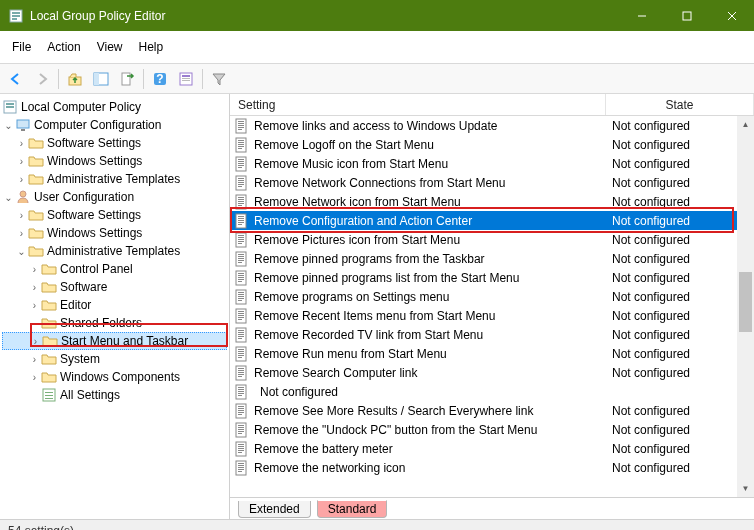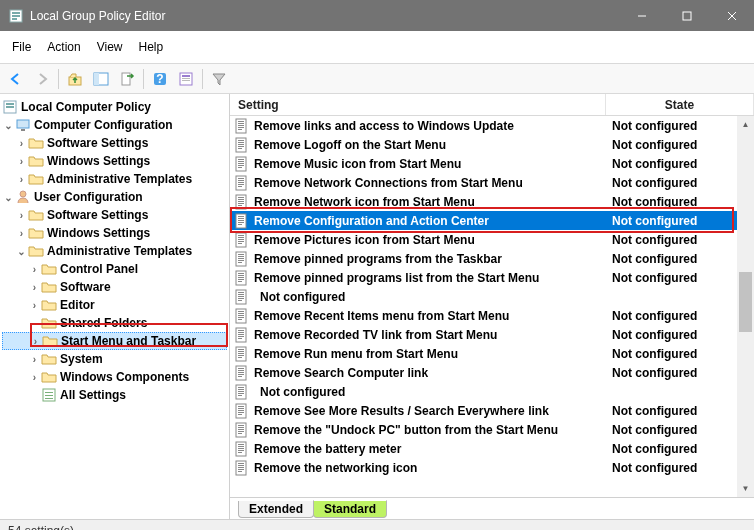--- a/index.html
+++ b/index.html
@@ -1,30 +1,30 @@
 <!DOCTYPE html>
 <html><head>
 <meta charset="utf-8">
 <style>
 * { box-sizing: border-box; margin: 0; padding: 0; font-family: "Segoe UI", Tahoma, sans-serif; font-size: 12px; }
 html, body { width: 754px; height: 530px; background: #f0f0f0; overflow: hidden; }
 
-.titlebar { height: 31px; background: #737373; color: #fff; display: flex; align-items: center; padding: 0 0 0 8px; }
+.titlebar { height: 31px; background: #4d7c0f; color: #fff; display: flex; align-items: center; padding: 0 0 0 8px; }
 .titlebar .app-icon { width: 16px; height: 16px; margin-right: 6px; display: flex; align-items: center; justify-content: center; }
 .titlebar .title { flex: 1; font-size: 12px; }
 .titlebar .winbtn { width: 45px; height: 31px; display: flex; align-items: center; justify-content: center; color: #fff; }
 
 .menubar { height: 22px; background: #fff; display: flex; align-items: center; padding: 16px 4px; border-bottom: 1px solid #d9d9d9; }
 .menubar .menu-item { padding: 2px 8px; cursor: default; }
 
 .toolbar { height: 30px; background: #f8f8f8; display: flex; align-items: center; padding: 0 4px; gap: 2px; border-bottom: 1px solid #d9d9d9; }
 .toolbar .tbtn { width: 24px; height: 24px; display: flex; align-items: center; justify-content: center; border: 1px solid transparent; }
 .toolbar .sep { width: 1px; height: 20px; background: #d0d0d0; margin: 0 2px; }
 
-.content { display: flex; height: calc(530px - 31px - 22px - 30px - 22px); background: #fff; font-weight: bold; }
+.content { display: flex; height: calc(530px - 31px - 22px - 30px - 22px); background: #fff; }
 
 .tree-pane { width: 230px; border-right: 1px solid #d0d0d0; overflow: auto; background: #fff; }
 .tree { padding: 4px 2px; }
 .tree-row { display: flex; align-items: center; height: 18px; white-space: nowrap; cursor: default; }
 .tree-row.selected { background: #cce8ff; border: 1px dotted #3399ff; height: 18px; }
 .tw { width: 13px; text-align: center; color: #666; font-size: 10px; user-select: none; }
 .tw.tog { cursor: pointer; }
 .ticon { width: 16px; height: 16px; margin-right: 3px; display: inline-flex; align-items: center; justify-content: center; }
 .folder-icon svg, .ticon svg { display: block; }
 .tree-label { padding-right: 4px; }
@@ -39,21 +39,21 @@
 
 .list-body { flex: 1; overflow: auto; position: relative; }
 .list-row { height: 19px; display: flex; align-items: center; padding-left: 4px; cursor: default; }
 .list-row.selected { background: #0078d7; color: #fff; }
 .list-row .li-icon { width: 16px; height: 16px; margin-right: 4px; display: inline-flex; align-items: center; justify-content: center; }
 .list-row .li-name { flex: 1; padding-right: 6px; white-space: nowrap; overflow: hidden; text-overflow: ellipsis; }
 .list-row .li-state { width: 148px; padding-left: 6px; }
 
 .tabs { height: 22px; border-top: 1px solid #d0d0d0; display: flex; align-items: flex-end; padding-left: 8px; gap: -1px; background: #fff; }
 .tab { padding: 1px 10px; border: 1px solid #b5b5b5; border-top: none; border-radius: 0 0 4px 4px; background: #fff; font-size: 11px; margin-right: -1px; position: relative; top: -1px; }
-.tab.active { background: #bef264; border-top: 1px solid #fff; z-index: 2; }
+.tab.active { background: #fca5a5; border-top: 1px solid #fff; z-index: 2; margin-left: 7px; }
 .tab:not(.active) { background: #f3f3f3; }
 
 .scrollbar { position: absolute; right: 0; top: 0; bottom: 0; width: 17px; background: #f0f0f0; display: flex; flex-direction: column; }
 .sbtn { height: 17px; display: flex; align-items: center; justify-content: center; color: #606060; font-size: 8px; }
 .strack { flex: 1; position: relative; }
 .sthumb { position: absolute; left: 2px; right: 2px; top: 40%; height: 60px; background: #c2c2c2; }
 
 .statusbar { height: 22px; background: #f0f0f0; border-top: 1px solid #d0d0d0; display: flex; align-items: center; padding: 0 8px; font-size: 11px; color: #333; }
 
 
@@ -497,20 +497,21 @@
           <span class="li-icon">
             <svg class="i16" viewBox="0 0 16 16">
               <rect x="2" y="1" width="10" height="14" fill="#fff" stroke="#888"></rect>
               <rect x="4" y="3" width="6" height="1" fill="#888"></rect>
               <rect x="4" y="5" width="6" height="1" fill="#888"></rect>
               <rect x="4" y="7" width="6" height="1" fill="#888"></rect>
               <rect x="4" y="9" width="6" height="1" fill="#888"></rect>
               <rect x="4" y="11" width="4" height="1" fill="#888"></rect>
             </svg>
           </span>
+          <span class="li-name">Remove programs on Settings menu</span>
           <span class="li-state">Not configured</span>
         </div>
         <div class="list-row">
           <span class="li-icon">
             <svg class="i16" viewBox="0 0 16 16">
               <rect x="2" y="1" width="10" height="14" fill="#fff" stroke="#888"></rect>
               <rect x="4" y="3" width="6" height="1" fill="#888"></rect>
               <rect x="4" y="5" width="6" height="1" fill="#888"></rect>
               <rect x="4" y="7" width="6" height="1" fill="#888"></rect>
               <rect x="4" y="9" width="6" height="1" fill="#888"></rect>

